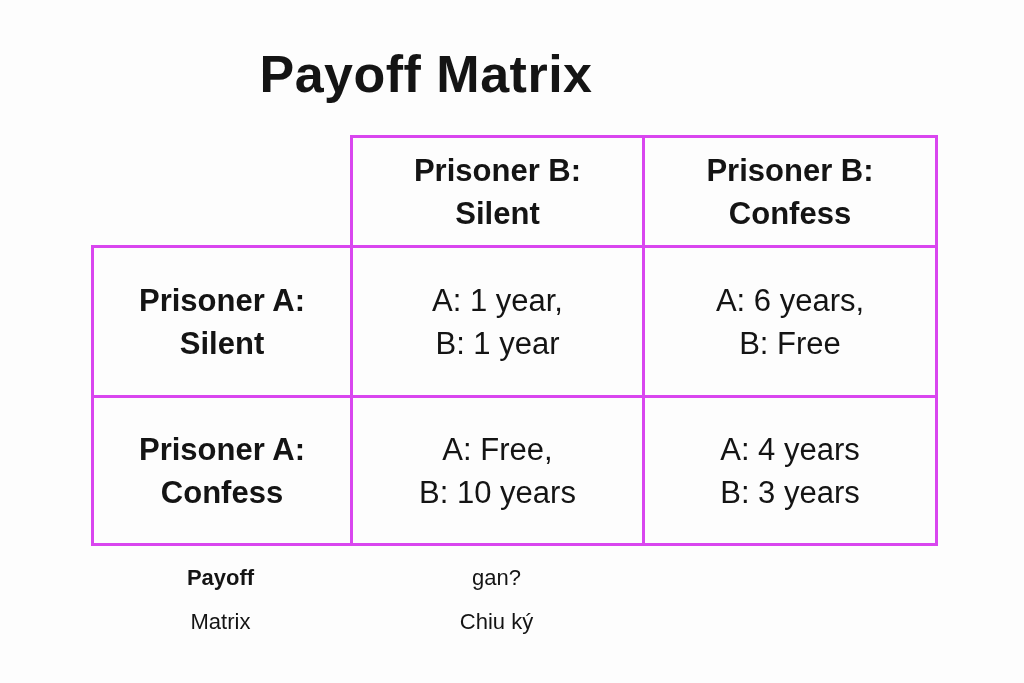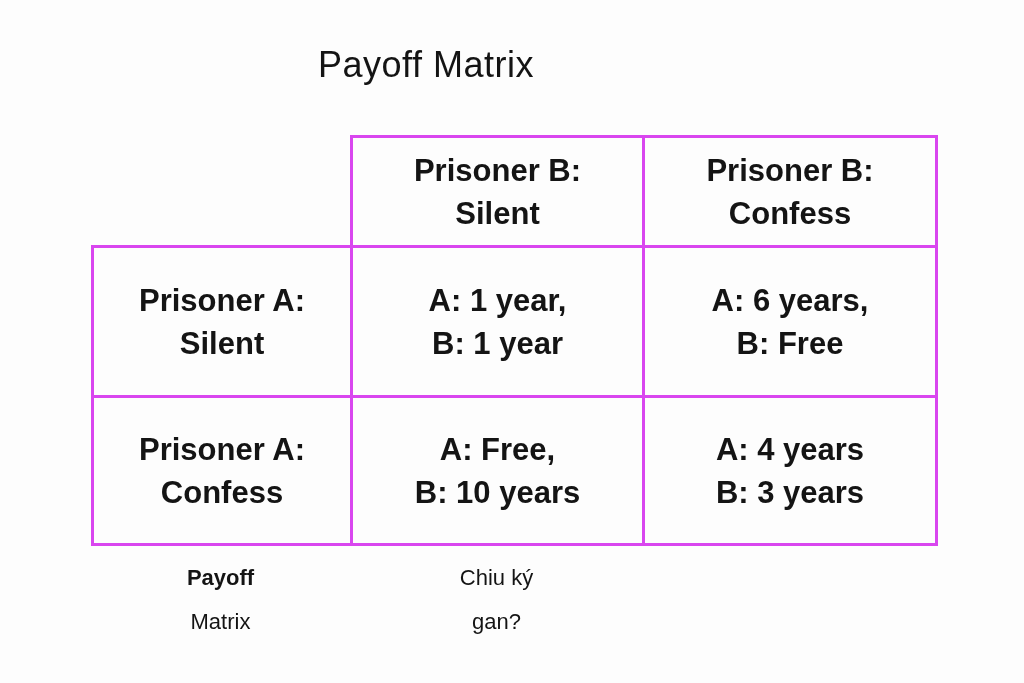--- a/index.html
+++ b/index.html
@@ -16,22 +16,22 @@
     color: #141414;
     overflow: hidden;
   }
   .title {
     position: absolute;
     top: 44px;
     left: 0;
     width: 852px;
     margin: 0;
     text-align: center;
-    font-size: 36px;
-    font-weight: 400;
+    font-size: 52px;
+    font-weight: 700;
     letter-spacing: 0.5px;
     color: #141414;
   }
   table.matrix {
     position: absolute;
     left: 91px;
     top: 135px;
     border-collapse: collapse;
     table-layout: fixed;
     width: 844px;
@@ -45,21 +45,21 @@
   table.matrix th, table.matrix td {
     border: 3px solid #d946ef;
     text-align: center;
     vertical-align: middle;
     padding: 0;
     font-size: 31px;
     line-height: 43px;
     background: #fdfdfd;
   }
   table.matrix th { font-weight: 700; }
-  table.matrix td { font-weight: 700; }
+  table.matrix td { font-weight: 400; }
   table.matrix td.blank {
     border: none;
     background: transparent;
   }
   .cell-line { display: block; }
   .captions {
     position: absolute;
     left: 91px;
     top: 556px;
     width: 844px;
@@ -131,18 +131,18 @@
     </tr>
   </tbody>
     </table>
 
   <div class="captions">
     <div class="caption cap-1">
       <span class="cell-line bold-line">Payoff</span>
       <span class="cell-line">Matrix</span>
     </div>
     <div class="caption cap-3">
+      <span class="cell-line">gan?</span>
       <span class="cell-line">Chiu ký</span>
-      <span class="cell-line">gan?</span>
     </div>
   </div>
 
 </div>
 
 </body></html>

